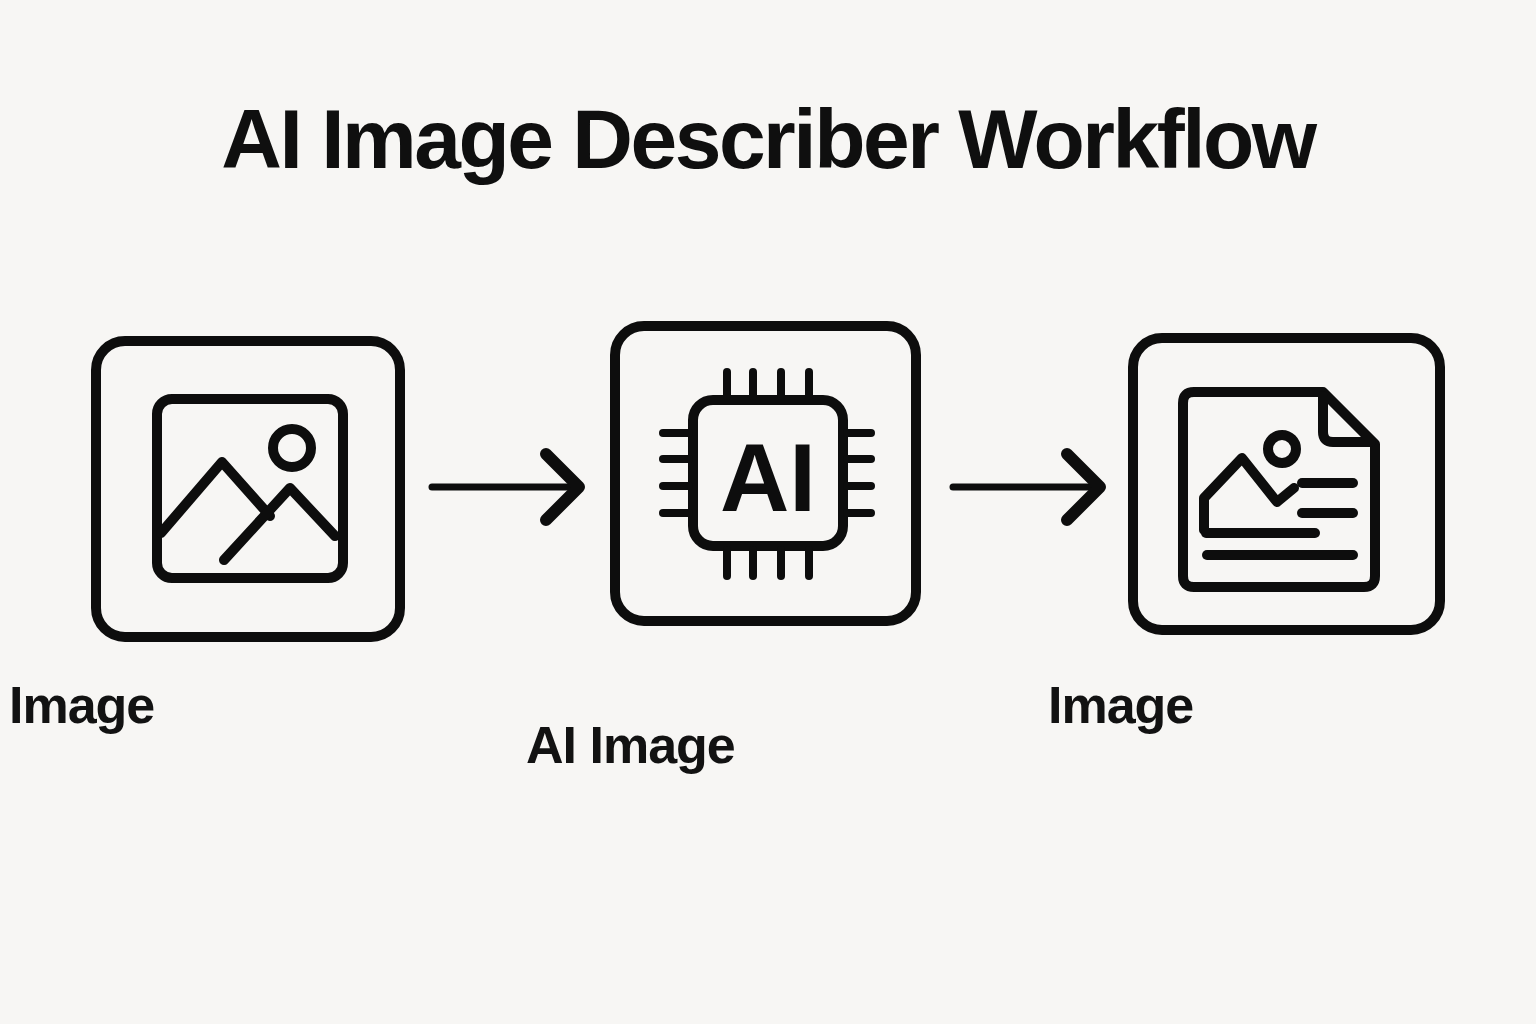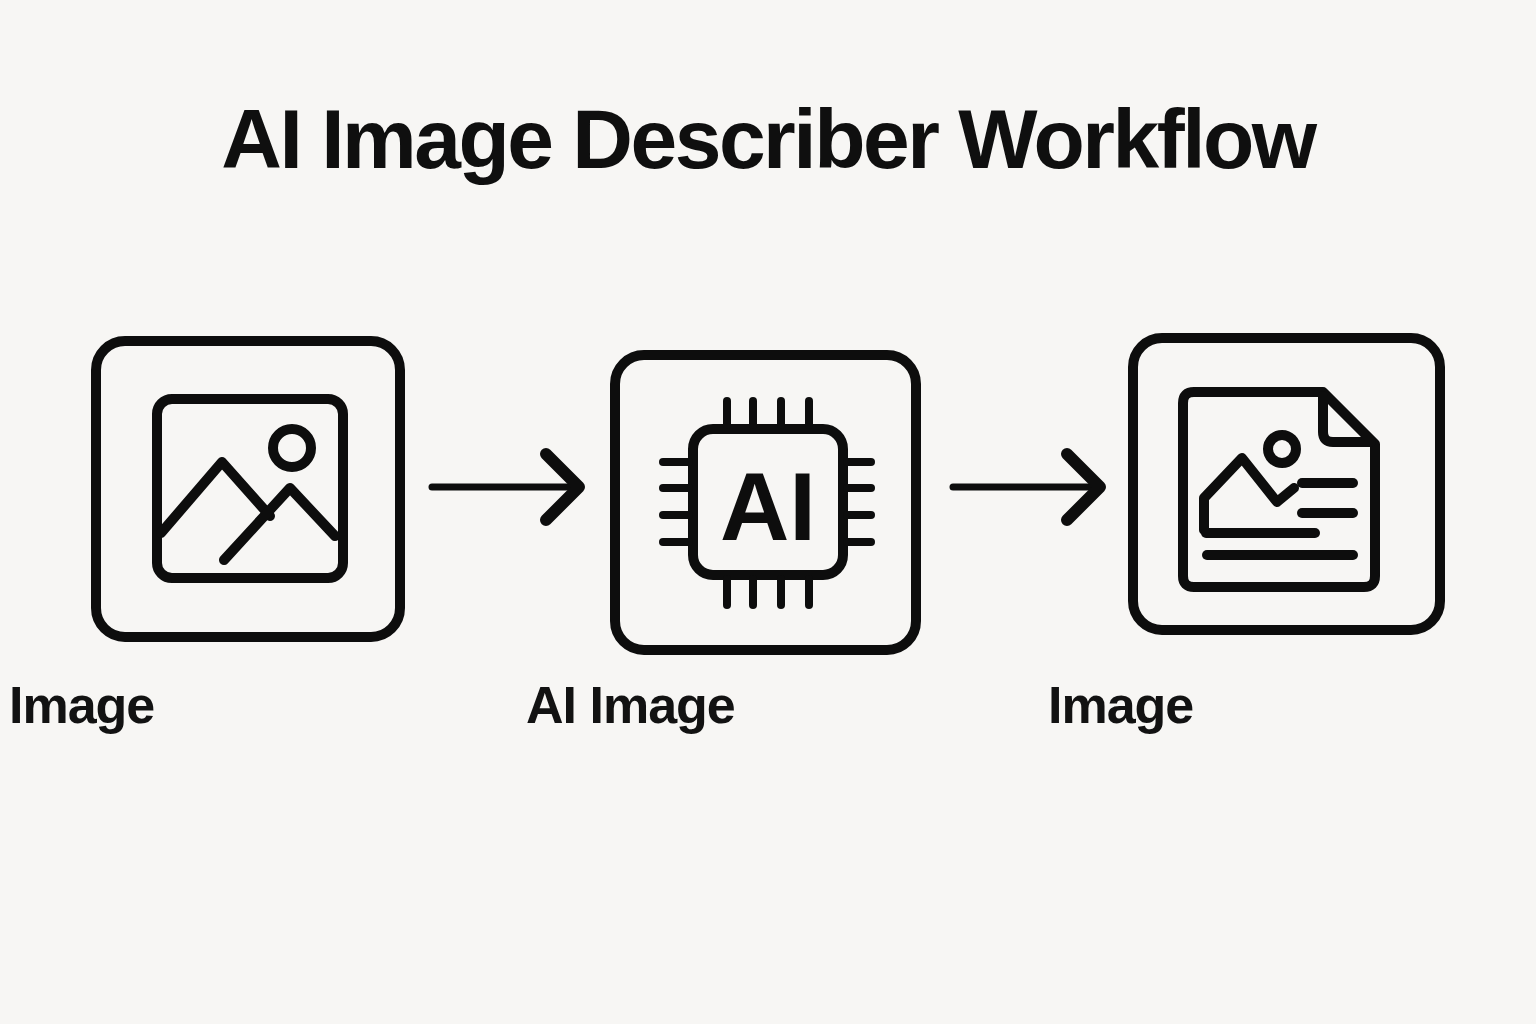--- a/index.html
+++ b/index.html
@@ -32,42 +32,42 @@
     color: #0f0f0f;
   }
   .card {
     position: absolute;
     border: 10px solid #0d0d0d;
     border-radius: 34px;
     background: transparent;
     box-sizing: border-box;
   }
   .card.card1 { left: 91px;  top: 336px; width: 314px; height: 306px; }
-  .card.card2 { left: 610px; top: 350px; width: 311px; height: 305px; }
+  .card.card2 { left: 610px; top: 321px; width: 311px; height: 305px; }
   .card.card3 { left: 1128px;top: 333px; width: 317px; height: 302px; }
   .card svg { position: absolute; }
   .card1 svg { left: 49px; top: 46px; }
   .card2 svg { left: 35px; top: 33px; }
   .card3 svg { left: 40px; top: 44px; }
   .arrow { position: absolute; top: 442px; }
   .arrow.a1 { left: 424px; }
   .arrow.a2 { left: 945px; }
   .step-label {
     position: absolute;
     top: 671px;
     width: 480px;
     text-align: left;
     font-size: 52px;
     line-height: 68px;
     font-weight: 700;
     letter-spacing: -1px;
     color: #121212;
   }
   .step-label.l1 { left: 9px;    }  
-  .step-label.l2 { left: 526px;  }  
+  .step-label.l2 { left: 526px; margin-top: 40px;  }  
   .step-label.l3 { left: 1048px; }  
   .chip-text {
     font-family: "Liberation Sans", sans-serif;
     font-weight: 700;
     font-size: 96px;
     fill: #0d0d0d;
   }
 </style>
 </head>
 <body>

